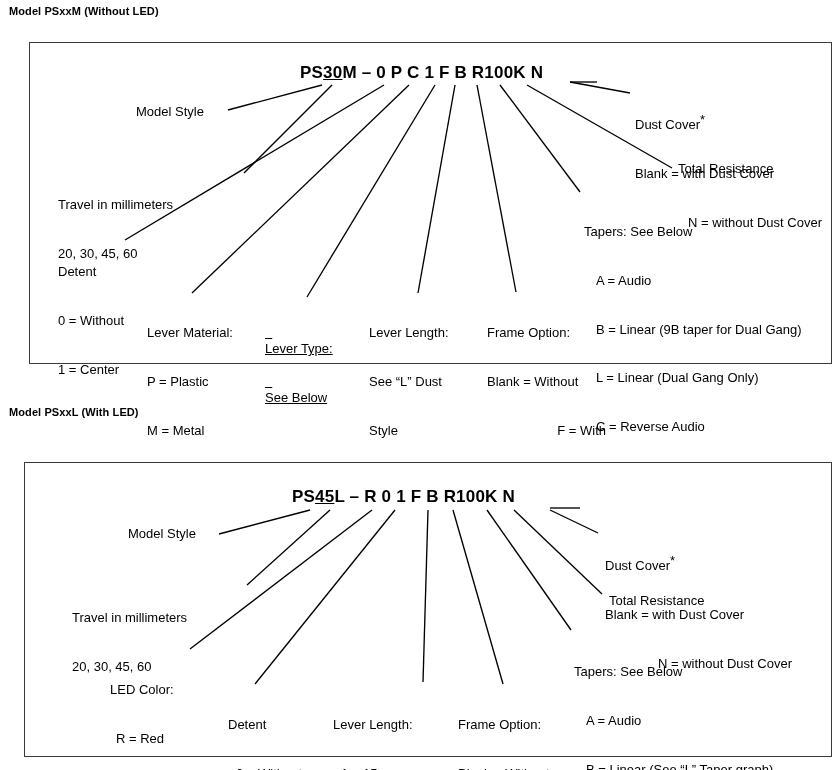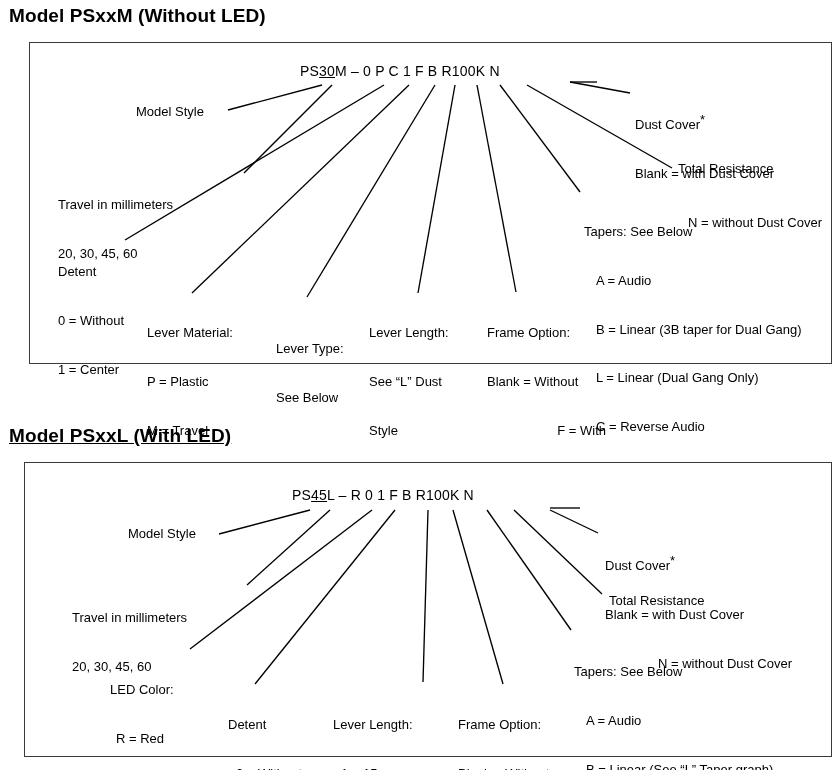--- a/index.html
+++ b/index.html
@@ -4,44 +4,44 @@
 <style>
   html,body{margin:0;padding:0;background:#ffffff;}
   body{
     width:838px;height:770px;position:relative;
     font-family:"Liberation Sans", sans-serif;
     color:#000000;
     -webkit-font-smoothing:antialiased;
   }
   .section-title{
     position:absolute;
-    font-size:19px;
+    font-size:11px;
     font-weight:bold;
     letter-spacing:0.1px;
     white-space:nowrap;
   }
   #title-1{left:9px;top:5px;}
-  #title-2{left:9px;top:425px;text-decoration:underline;}
+  #title-2{left:9px;top:406px;}
 
   .diagram-box{
     position:absolute;
     border:1.5px solid #3a3a3a;
     background:#ffffff;
     box-sizing:border-box;
   }
   #box-1{left:29px;top:42px;width:803px;height:322px;}
   #box-2{left:24px;top:462px;width:808px;height:295px;}
 
   .leaders{position:absolute;left:0;top:0;width:100%;height:100%;overflow:visible;pointer-events:none;}
   .leaders line{stroke:#000000;stroke-width:1.35px;}
 
   .partnum{
     position:absolute;
-    font-size:14px;
-    font-weight:normal;
+    font-size:17px;
+    font-weight:bold;
     white-space:nowrap;
     letter-spacing:0.2px;
   }
   .partnum .u{text-decoration:underline;}
   #pn-1{left:300px;top:63px;}
   #pn-2{left:292px;top:487px;}
 
   .lbl{
     position:absolute;
     font-size:13px;
@@ -98,44 +98,44 @@
 
 <div class="lbl" style="left:58px;top:232px;">
   <div>Detent</div>
   <div>0 = Without</div>
   <div>1 = Center</div>
 </div>
 
 <div class="lbl" style="left:147px;top:293px;">
   <div>Lever Material:</div>
   <div>P = Plastic</div>
-  <div>M = Travel</div>
-</div>
-
-<div class="lbl" style="left:276px;top:309px;">
+  <div>M = Metal</div>
+</div>
+
+<div class="lbl" style="left:265px;top:309px;text-decoration:underline;">
   <div>Lever Type:</div>
   <div>See Below</div>
 </div>
 
 <div class="lbl" style="left:369px;top:293px;">
   <div>Lever Length:</div>
   <div>See “L” Dust</div>
   <div>Style</div>
 </div>
 
 <div class="lbl right" style="left:487px;top:293px;width:119px;">
   <div style="text-align:left;">Frame Option:</div>
   <div style="text-align:left;">Blank = Without</div>
   <div>F = With</div>
 </div>
 
 <div class="lbl" style="left:584px;top:192px;">
   <div>Tapers: See Below</div>
   <div style="padding-left:12px;">A = Audio</div>
-  <div style="padding-left:12px;">B = Linear (3B taper for Dual Gang)</div>
+  <div style="padding-left:12px;">B = Linear (9B taper for Dual Gang)</div>
   <div style="padding-left:12px;">L = Linear (Dual Gang Only)</div>
   <div style="padding-left:12px;">C = Reverse Audio</div>
 </div>
 
 <div class="lbl" style="left:678px;top:161px;">Total Resistance</div>
 
 <div class="lbl right" style="left:635px;top:85px;width:187px;">
   <div style="text-align:left;"><span>Dust Cover</span><span class="sup">*</span></div>
   <div style="text-align:left;">Blank = with Dust Cover</div>
   <div>N = without Dust Cover</div>

